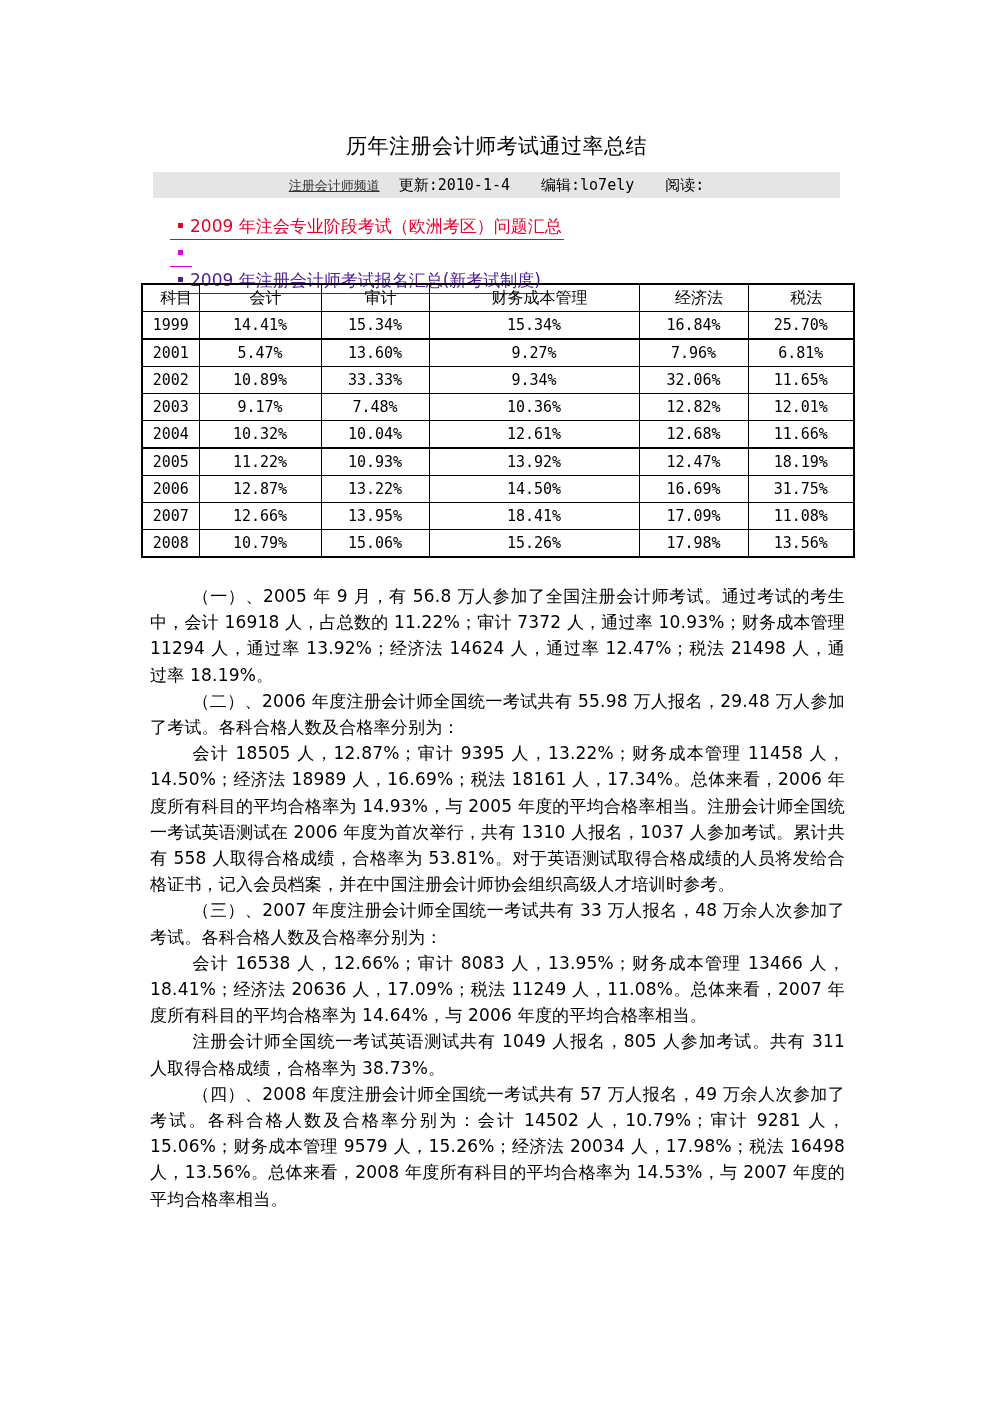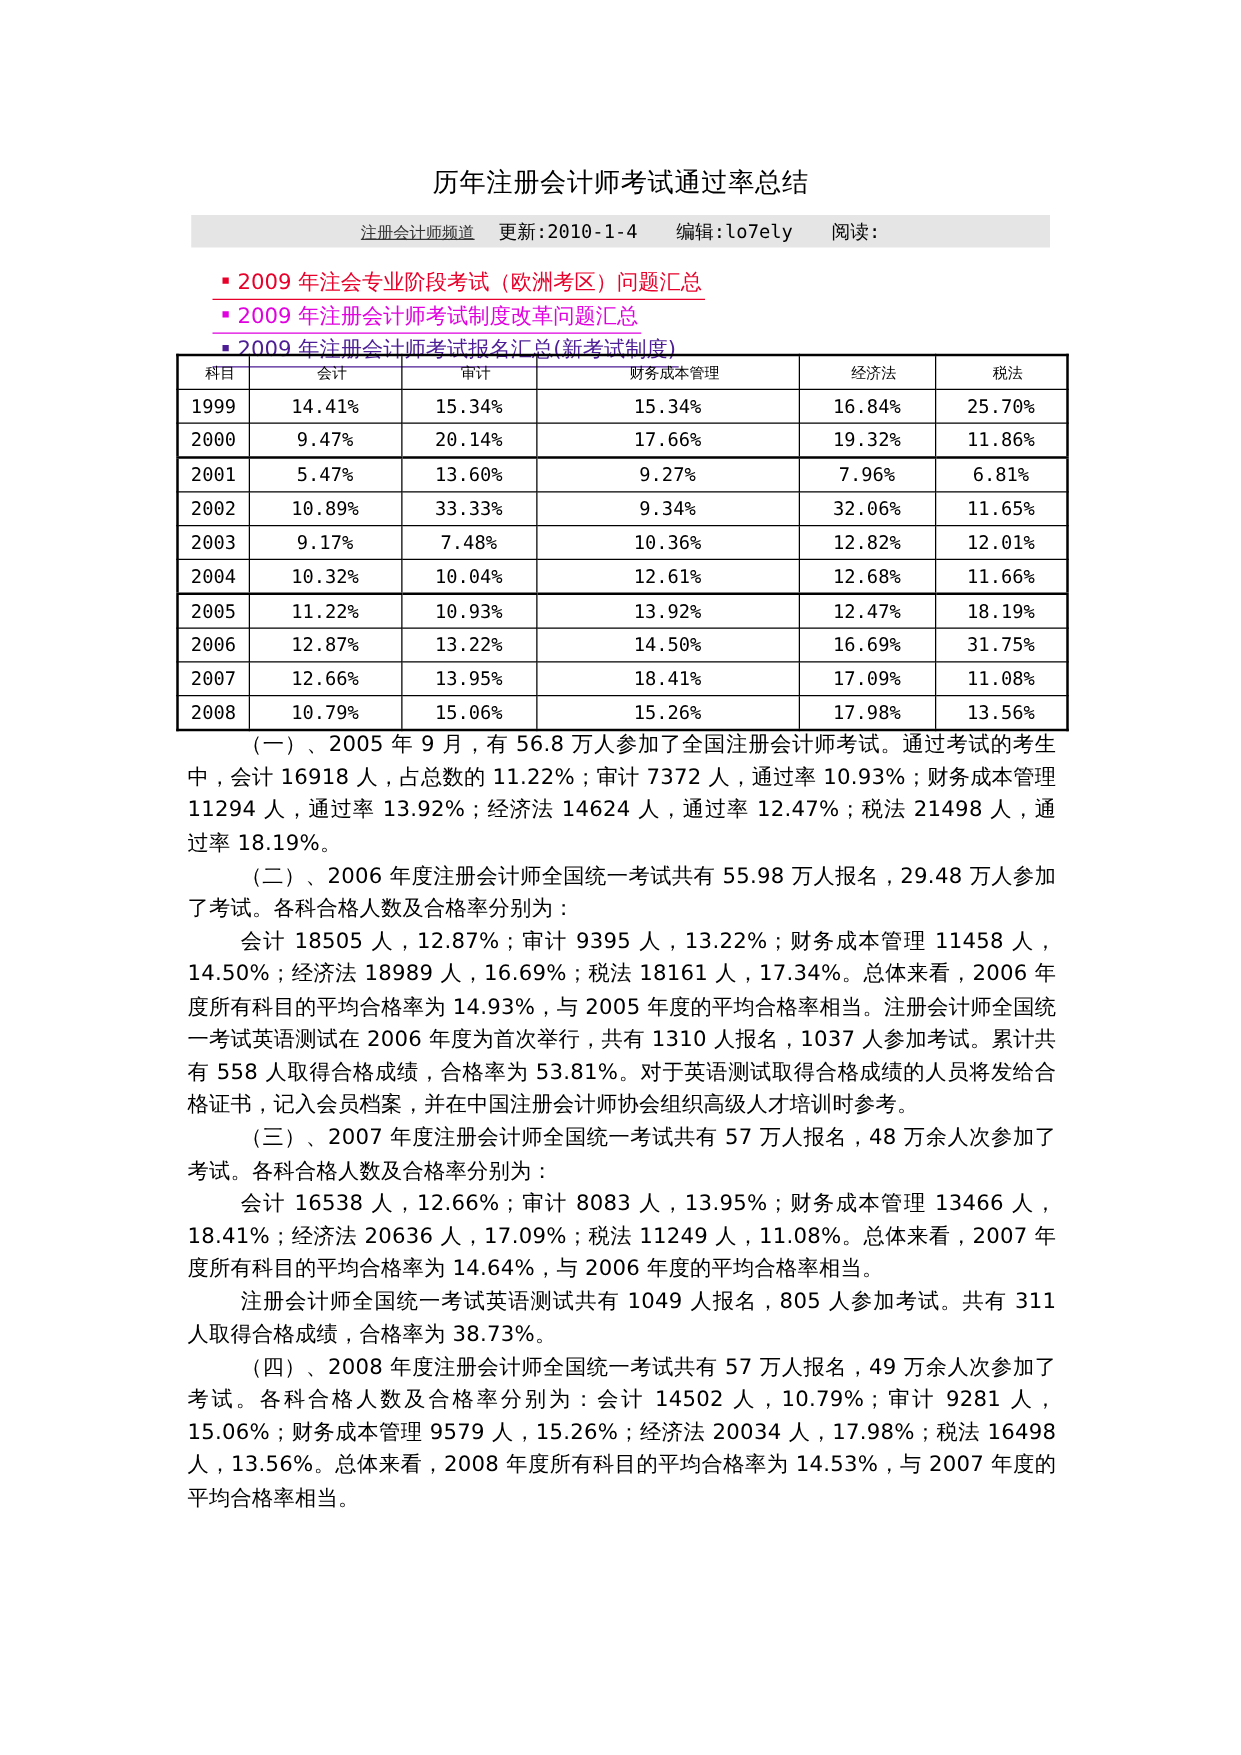--- a/index.html
+++ b/index.html
@@ -17,21 +17,21 @@
     .link { display: block; font-size: 17px; line-height: 26px; height: 26px; text-decoration: none;
       border-bottom: 1px solid currentColor; width: max-content; padding-right: 2px; }
     .link .bullet { display: inline-block; width: 5px; height: 5px; background: currentColor;
       vertical-align: middle; margin: 0 7px 3px 8px; }
     table.rates { position: absolute; left: 141px; top: 283px; border-collapse: collapse;
       font-family: "DejaVu Sans Mono", monospace; font-size: 15px; }
     table.rates td, table.rates th { border: 1px solid #000; text-align: center; padding: 0;
       height: 26px; font-weight: normal; }
     table.rates tr.thick-top td { border-top: 2px solid #000; }
     table.rates { border: 2px solid #000; }
-    table.rates th { font-family: "DejaVu Sans", sans-serif; font-size: 12px; padding-left: 11px; }
+    table.rates th { font-family: "DejaVu Sans", sans-serif; font-size: 16px; padding-left: 11px; }
     .body-text { position: absolute; left: 150px; top: 583px; width: 695px;
       font-size: 17px; line-height: 26.2px; letter-spacing: 0.2px; }
     .body-text p { margin: 0; text-align: justify; }
     .indent { text-indent: 2.5em; }
   </style>
 </head>
 <body>
 
 <div class="title">历年注册会计师考试通过率总结</div>
 
@@ -40,21 +40,21 @@
   <span>更新:2010-1-4</span><span class="sep"></span>
   <span>编辑:lo7ely</span><span class="sep"></span>
   <span>阅读:</span>
 </div>
 
 <div class="links">
   <a class="link" style="color:#e8002a">
     <span class="bullet"></span><span>2009 年注会专业阶段考试（欧洲考区）问题汇总</span>
   </a>
   <a class="link" style="color:#e000e0">
-    <span class="bullet"></span><span>2009 年注册会计师考试制度改革问题汇总</span>
+    <span class="bullet"></span>
   </a>
   <a class="link" style="color:#4c1d95">
     <span class="bullet"></span><span>2009 年注册会计师考试报名汇总(新考试制度)</span>
   </a>
 </div>
 
 <table class="rates">
   <colgroup>
     <col style="width:57px">
       <col style="width:122px">
@@ -74,28 +74,20 @@
   </tr>
   </tbody>
     <tbody id="table-body">
       <tr>
         <td>1999</td>
         <td>14.41%</td>
         <td>15.34%</td>
         <td>15.34%</td>
         <td>16.84%</td>
         <td>25.70%</td>
-      </tr>
-      <tr>
-        <td>2000</td>
-        <td>9.47%</td>
-        <td>20.14%</td>
-        <td>17.66%</td>
-        <td>19.32%</td>
-        <td>11.86%</td>
       </tr>
       <tr class="thick-top">
         <td>2001</td>
         <td>5.47%</td>
         <td>13.60%</td>
         <td>9.27%</td>
         <td>7.96%</td>
         <td>6.81%</td>
       </tr>
       <tr>
@@ -154,17 +146,17 @@
         <td>17.98%</td>
         <td>13.56%</td>
       </tr>
     </tbody>
 </table>
 
 <div class="body-text">
   <p class="indent">（一）、2005 年 9 月，有 56.8 万人参加了全国注册会计师考试。通过考试的考生中，会计 16918 人，占总数的 11.22%；审计 7372 人，通过率 10.93%；财务成本管理 11294 人，通过率 13.92%；经济法 14624 人，通过率 12.47%；税法 21498 人，通过率 18.19%。</p>
   <p class="indent">（二）、2006 年度注册会计师全国统一考试共有 55.98 万人报名，29.48 万人参加了考试。各科合格人数及合格率分别为：</p>
   <p class="indent">会计 18505 人，12.87%；审计 9395 人，13.22%；财务成本管理 11458 人，14.50%；经济法 18989 人，16.69%；税法 18161 人，17.34%。总体来看，2006 年度所有科目的平均合格率为 14.93%，与 2005 年度的平均合格率相当。注册会计师全国统一考试英语测试在 2006 年度为首次举行，共有 1310 人报名，1037 人参加考试。累计共有 558 人取得合格成绩，合格率为 53.81%。对于英语测试取得合格成绩的人员将发给合格证书，记入会员档案，并在中国注册会计师协会组织高级人才培训时参考。</p>
-  <p class="indent">（三）、2007 年度注册会计师全国统一考试共有 57 万人报名，48 万余人次参加了考试。各科合格人数及合格率分别为：</p>
+  <p class="indent">（三）、2007 年度注册会计师全国统一考试共有 33 万人报名，48 万余人次参加了考试。各科合格人数及合格率分别为：</p>
   <p class="indent">会计 16538 人，12.66%；审计 8083 人，13.95%；财务成本管理 13466 人，18.41%；经济法 20636 人，17.09%；税法 11249 人，11.08%。总体来看，2007 年度所有科目的平均合格率为 14.64%，与 2006 年度的平均合格率相当。</p>
   <p class="indent">注册会计师全国统一考试英语测试共有 1049 人报名，805 人参加考试。共有 311 人取得合格成绩，合格率为 38.73%。</p>
   <p class="indent">（四）、2008 年度注册会计师全国统一考试共有 57 万人报名，49 万余人次参加了考试。各科合格人数及合格率分别为：会计 14502 人，10.79%；审计 9281 人，15.06%；财务成本管理 9579 人，15.26%；经济法 20034 人，17.98%；税法 16498 人，13.56%。总体来看，2008 年度所有科目的平均合格率为 14.53%，与 2007 年度的平均合格率相当。</p>
 </div>
 
 </body></html>

